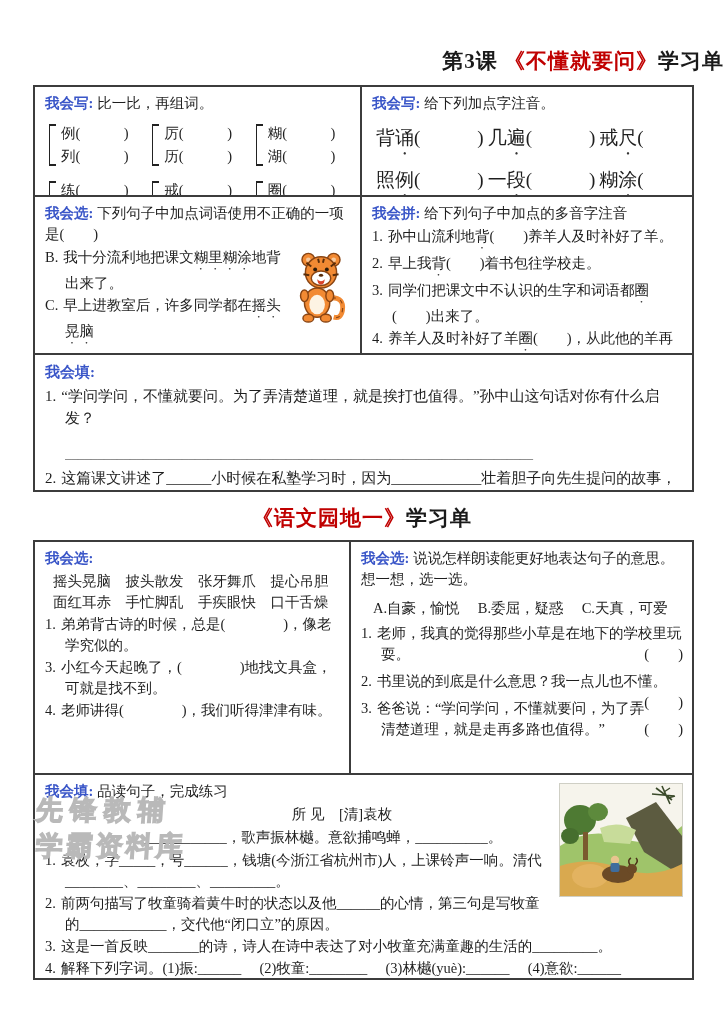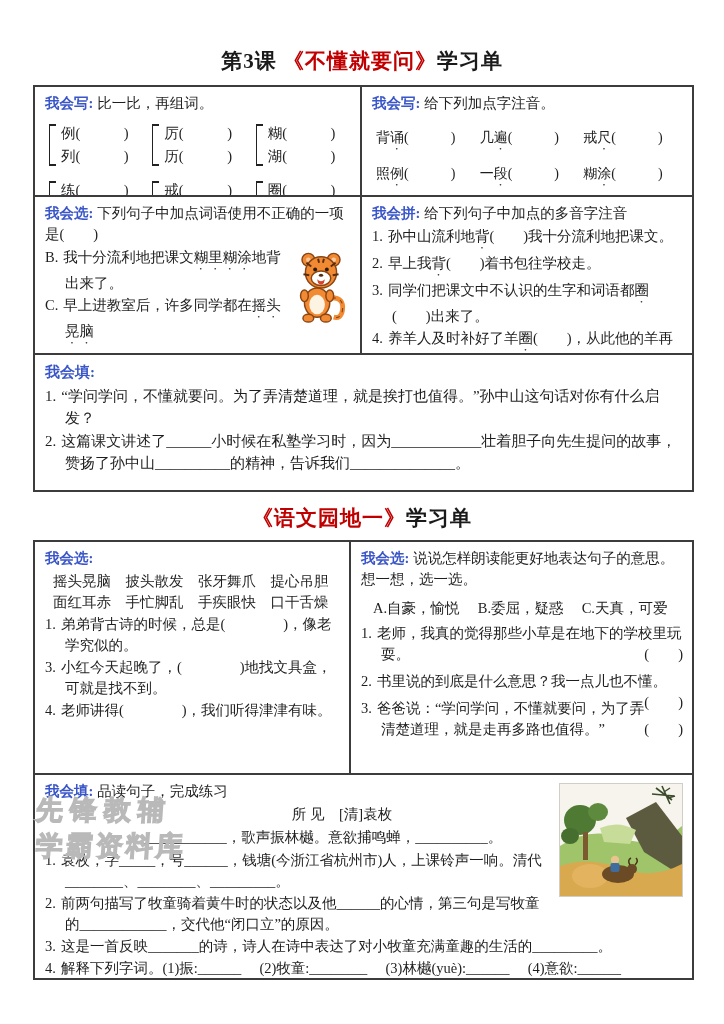--- a/index.html
+++ b/index.html
@@ -30,21 +30,21 @@
   
   .pairs-grid{display:grid;grid-template-columns:repeat(3,1fr);row-gap:11px;column-gap:8px;margin-top:8px;padding-left:4px;}
   .pair{display:flex;align-items:stretch;}
   .bkt{width:7px;margin:2px 4px 2px 0;border-left:1.6px solid #222;position:relative;flex:none;}
   .bkt::before,.bkt::after{content:"";position:absolute;left:0;width:6px;height:1.6px;background:#222;}
   .bkt::before{top:0;}
   .bkt::after{bottom:0;}
   .pcol{display:flex;flex-direction:column;justify-content:space-between;}
   .pline{line-height:23px;white-space:nowrap;}
   
-  .zy-grid{display:grid;grid-template-columns:repeat(3,1fr);row-gap:9px;column-gap:4px;margin-top:12px;padding-left:4px;font-size:14px;}
+  .zy-grid{display:grid;grid-template-columns:repeat(3,1fr);row-gap:9px;column-gap:4px;margin-top:12px;padding-left:4px;font-size:19px;}
   .zy{white-space:nowrap;line-height:23px;}
   
   .tiger-wrap{float:right;width:60px;height:76px;margin:2px 0 2px 4px;}
   .scene-wrap{float:right;width:122px;height:112px;margin:2px 0 6px 10px;border:1px solid #cfcfc5;}
   svg{display:block;}
   
   .blankline{margin:14px 0 2px 20px;color:#555;letter-spacing:0;white-space:nowrap;overflow:hidden;font-size:13px;}
   .poem-title{text-align:center;padding-left:90px;margin:2px 0;}
   .poem-line{margin:2px 0 2px 48px;text-align:center;}
   .ans{float:right;margin-left:8px;}
@@ -58,21 +58,21 @@
     -webkit-text-stroke:1.2px #b9b9b9;
     transform:skewX(-4deg);
     font-family:"Liberation Sans","DejaVu Sans",sans-serif;
   }
 </style>
 </head>
 <body>
 
 <div class="page">
 
-  <div class="ptitle" style="top:47px;">
+  <div class="ptitle" style="top:47px;text-align:right;">
     <span>第3课 </span><span class="red">《不懂就要问》</span><span>学习单</span>
   </div>
 
   <div class="sheet" style="top:85px;height:403px;grid-template-columns:327px 1fr;grid-template-rows:110px 158px 1fr;">
 
     <div class="cell">
       <p class="para"><span class="hd">我会写:</span><span>比一比，再组词。</span></p>
       <div class="pairs-grid" style="font-size:14.5px;">
         <div class="pair">
             <div class="bkt"></div>
@@ -158,29 +158,30 @@
             <ellipse cx="35" cy="71" rx="5.5" ry="4" fill="#f28a33"></ellipse>
           </g>
         </svg>
       </div>
       <div class="item"><span class="num">B.</span><span><span>我十分流利地把课文</span><span class="em-dot">糊里糊涂</span><span>地背出来了。</span></span></div>
       <div class="item"><span class="num">C.</span><span><span>早上进教室后，许多同学都在</span><span class="em-dot">摇头晃脑</span></span></div>
     </div>
 
     <div class="cell last-col">
       <p class="para"><span class="hd">我会拼:</span><span>给下列句子中加点的多音字注音</span></p>
-      <div class="item"><span class="num">1.</span><span><span>孙中山流利地</span><span class="em-dot">背</span><span>(　　)我十分流利地把课文。</span></span></div>
+      <div class="item"><span class="num">1.</span><span><span>孙中山流利地</span><span class="em-dot">背</span><span>(　　)养羊人及时补好了羊。</span></span></div>
       <div class="item"><span class="num">2.</span><span><span>早上我</span><span class="em-dot">背</span><span>(　　)着书包往学校走。</span></span></div>
       <div class="item"><span class="num">3.</span><span><span>同学们把课文中不认识的生字和词语都</span><span class="em-dot">圈</span><span>(　　)出来了。</span></span></div>
       <div class="item"><span class="num">4.</span><span><span>养羊人及时补好了羊</span><span class="em-dot">圈</span><span>(　　)，从此他的羊再也没丢过。</span></span></div>
     </div>
 
     <div class="cell last-col last-row" style="grid-column:1 / span 2;font-size:15px;line-height:22px;">
       <p class="para"><span class="hd">我会填:</span></p>
       <div class="item"><span class="num">1.</span><span>“学问学问，不懂就要问。为了弄清楚道理，就是挨打也值得。”孙中山这句话对你有什么启发？</span></div>
+      <div class="blankline">________________________________________________________________________</div>
       <div class="item"><span class="num">2.</span><span>这篇课文讲述了______小时候在私塾学习时，因为____________壮着胆子向先生提问的故事，赞扬了孙中山__________的精神，告诉我们______________。</span></div>
     </div>
   </div>
 
   <div class="ptitle" style="top:504px;">
     <span class="red">《语文园地一》</span><span>学习单</span>
   </div>
 
   <div class="sheet" style="top:540px;height:436px;grid-template-columns:316px 1fr;grid-template-rows:233px 1fr;">
 

